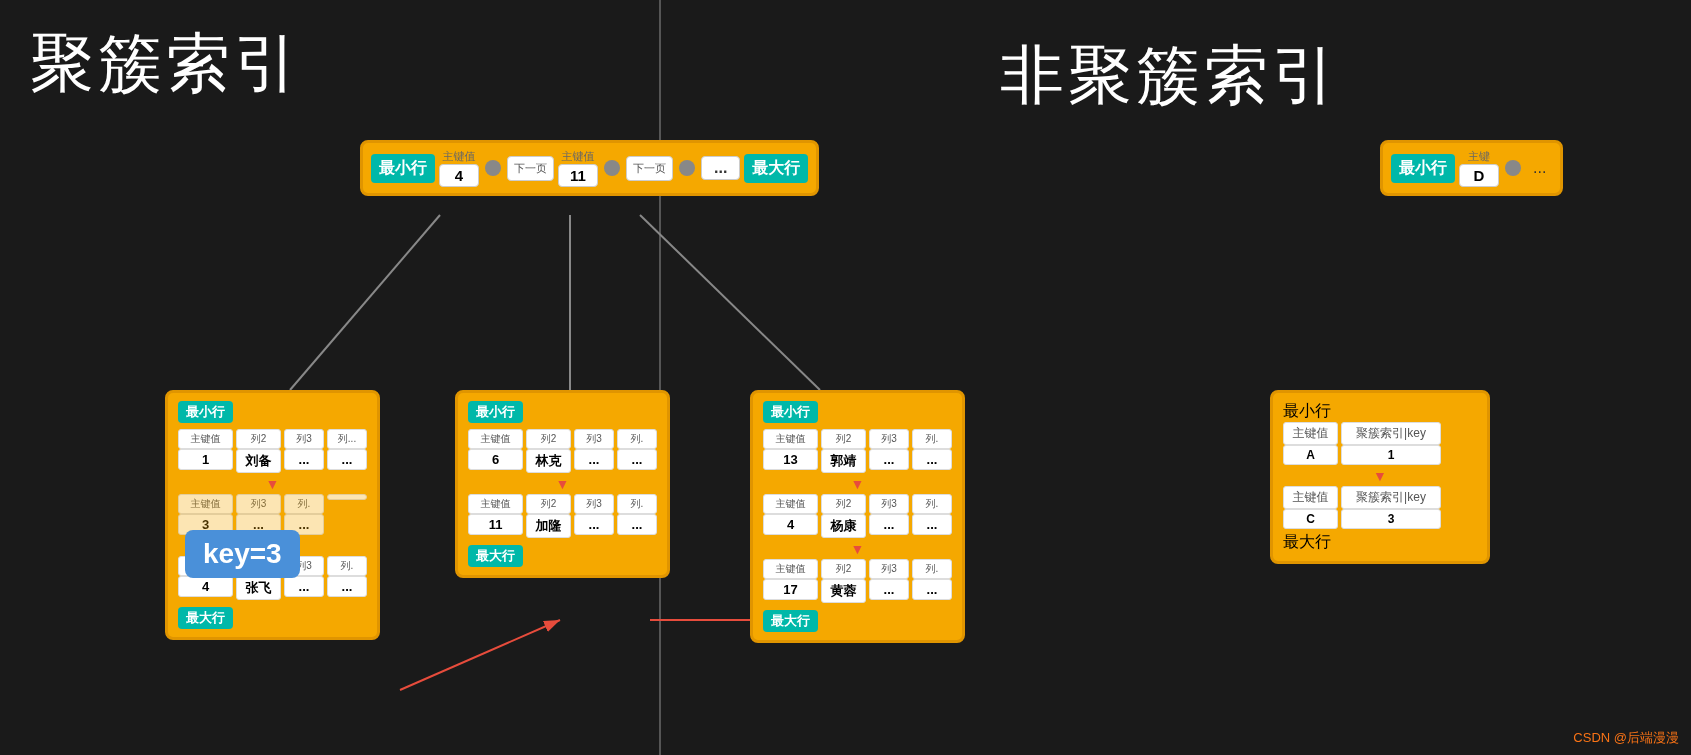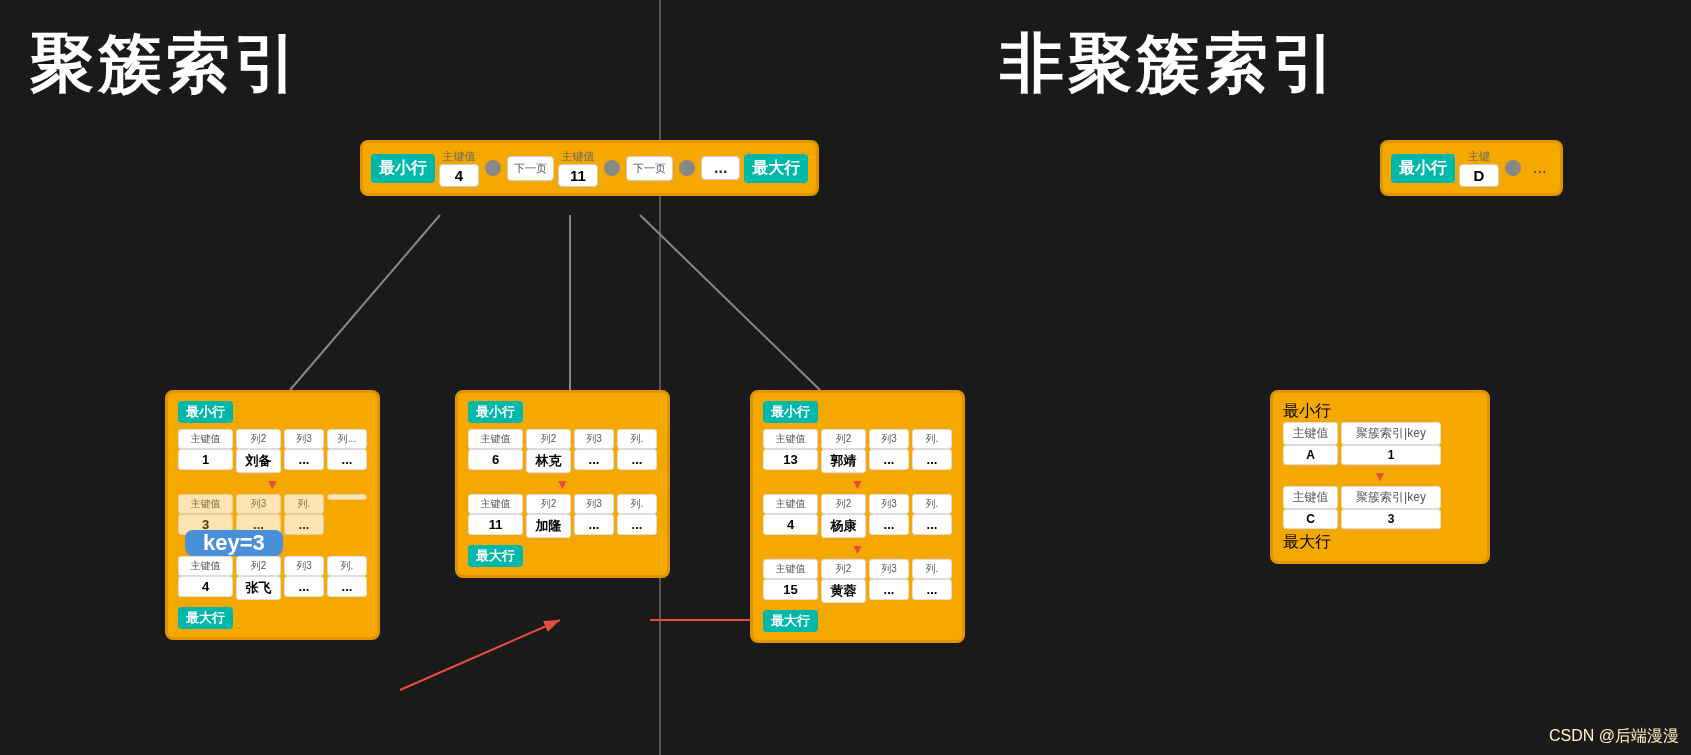--- a/index.html
+++ b/index.html
@@ -10,31 +10,31 @@
       min-height: 755px;
       overflow: hidden;
       position: relative;
     }
 
     .title-left {
       position: absolute;
       top: 20px;
       left: 30px;
       font-size: 64px;
-      font-weight: 700;
+      font-weight: 400;
       color: #fff;
       letter-spacing: 4px;
     }
 
     .title-right {
       position: absolute;
-      top: 20px;
+      top: 32px;
       left: 1000px;
       font-size: 64px;
-      font-weight: 700;
+      font-weight: 400;
       color: #fff;
       letter-spacing: 4px;
     }
 
     
     .root-node {
       position: absolute;
       top: 140px;
       left: 320px;
       background: #f5a800;
@@ -148,23 +148,23 @@
     .data-cell-value {
       font-weight: bold;
       font-size: 13px;
     }
 
     
     .key-box {
       position: absolute;
       background: #4a90d9;
       color: #fff;
-      font-size: 22px;
-      font-weight: bold;
-      padding: 0 18px;
+      font-size: 28px;
+      font-weight: bold;
+      padding: 8px 18px;
       border-radius: 8px;
       top: 530px;
       left: 185px;
     }
 
     
     .connector-svg {
       position: absolute;
       top: 0;
       left: 0;
@@ -440,21 +440,21 @@
       <div class="data-cell data-cell-value">...</div>
     </div>
   </div>
   
   <div style="text-align:center; color:#e74c3c; font-size:14px; margin:2px 0;">▼</div>
   
   
   <div class="data-row">
     <div>
       <div class="data-cell data-cell-header">主键值</div>
-      <div class="data-cell data-cell-value">15</div>
+      <div class="data-cell data-cell-value">17</div>
     </div>
     <div>
       <div class="data-cell data-cell-header">列2</div>
       <div class="data-cell data-cell-value">黄蓉</div>
     </div>
     <div>
       <div class="data-cell data-cell-header">列3</div>
       <div class="data-cell data-cell-value">...</div>
     </div>
     <div>
@@ -501,13 +501,13 @@
     </div>
     <div>
       <div class="nc-data-cell data-cell-header">聚簇索引|key</div>
       <div class="nc-data-cell data-cell-value">3</div>
     </div>
   </div>
   
   <span class="max-label">最大行</span>
 </div>
 
-<div style="position:absolute; bottom:8px; right:12px; color:#fef9c3; font-size:16px;">CSDN @后端漫漫</div>
+<div style="position:absolute; bottom:8px; right:12px; color:#f97316; font-size:13px;">CSDN @后端漫漫</div>
 
 </body></html>

